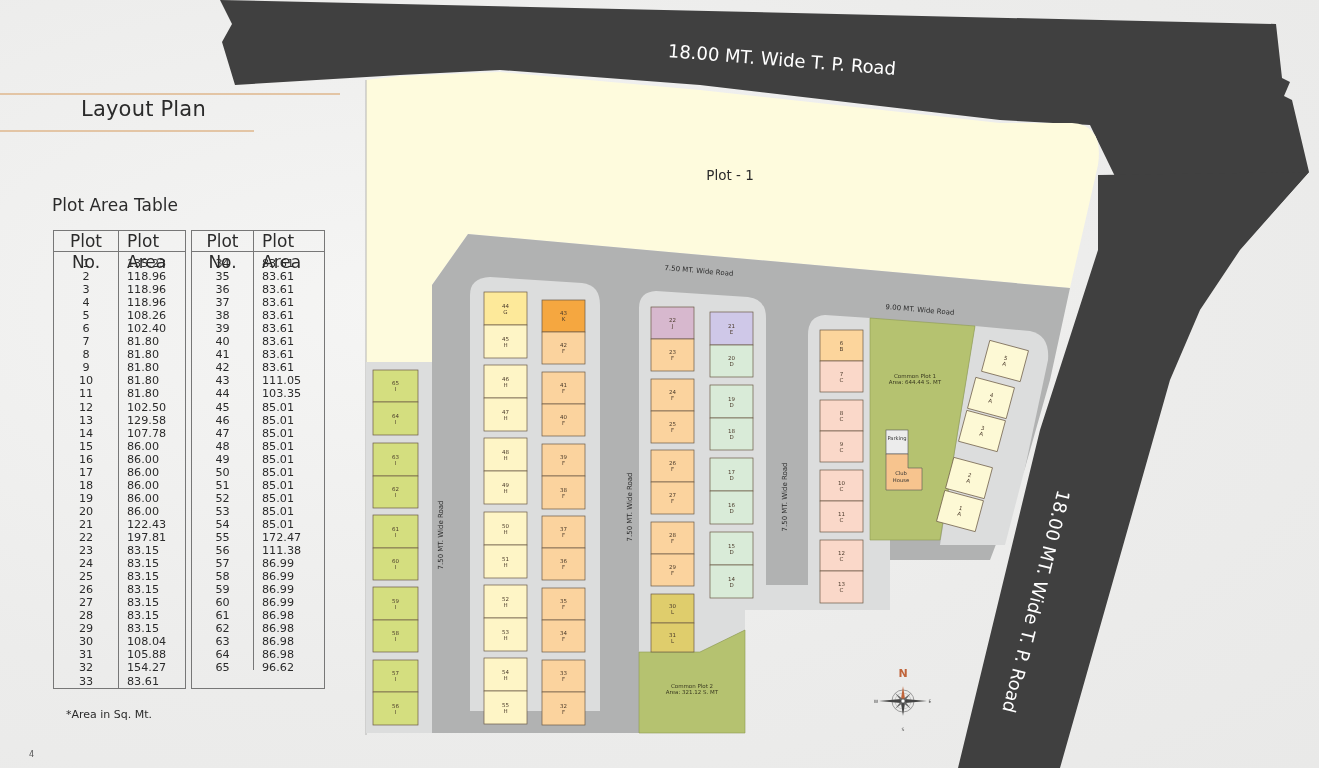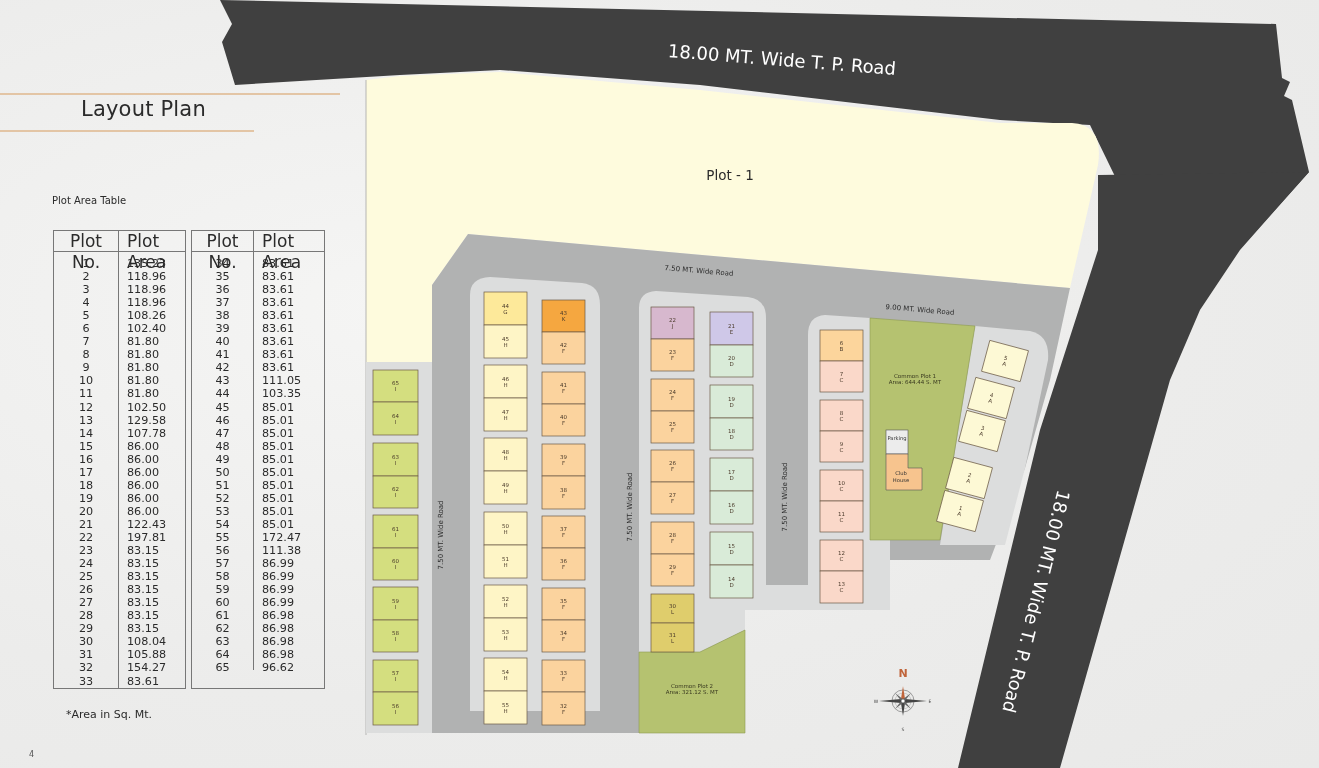--- a/index.html
+++ b/index.html
@@ -8,21 +8,21 @@
     background: #efefee;
     font-family: "DejaVu Sans", sans-serif;
     color: #2b2b2b;
     position: relative;
   }
   .page { position: absolute; left: 0; top: 0; width: 1319px; height: 768px;
     background: radial-gradient(ellipse at 30% 40%, #f5f5f4 0%, #ececeb 60%, #e9e9e8 100%); }
   .rule-top { position: absolute; left: 0; top: 93px; width: 340px; height: 2px; background: #e3c5a5; }
   .rule-bot { position: absolute; left: 0; top: 130px; width: 254px; height: 2px; background: #e3c5a5; }
   .title { position: absolute; left: 66px; top: 97px; font-size: 21px; font-weight: normal; color: #2b2b2b; letter-spacing: 0.2px; margin-left: 15px; }
-  .table-title { position: absolute; left: 52px; top: 195px; font-size: 10px; color: #2b2b2b; text-align: right; }
+  .table-title { position: absolute; left: 52px; top: 195px; font-size: 17px; color: #2b2b2b; text-align: right; }
   .ptable { position: absolute; top: 230px; border: 1px solid #777; background: transparent; }
   .ptable .hdr { display: flex; height: 21px; border-bottom: 1px solid #777; }
   .ptable .hdr div { font-size: 17px; line-height: 21px; color: #2b2b2b; }
   .ptable .hdr .c1 { border-right: 1px solid #777; }
   .ptable .body { display: flex; }
   .ptable .col { padding-top: 5px; }
   .ptable .col.c1 { border-right: 1px solid #777; }
   .ptable .cell { font-size: 11.2px; line-height: 13.05px; height: 13.05px; color: #2b2b2b; white-space: nowrap; }
   .t1 { left: 53px; width: 133px; height: 459px; }
   .t1 .c1 { width: 65px; text-align: center; }

